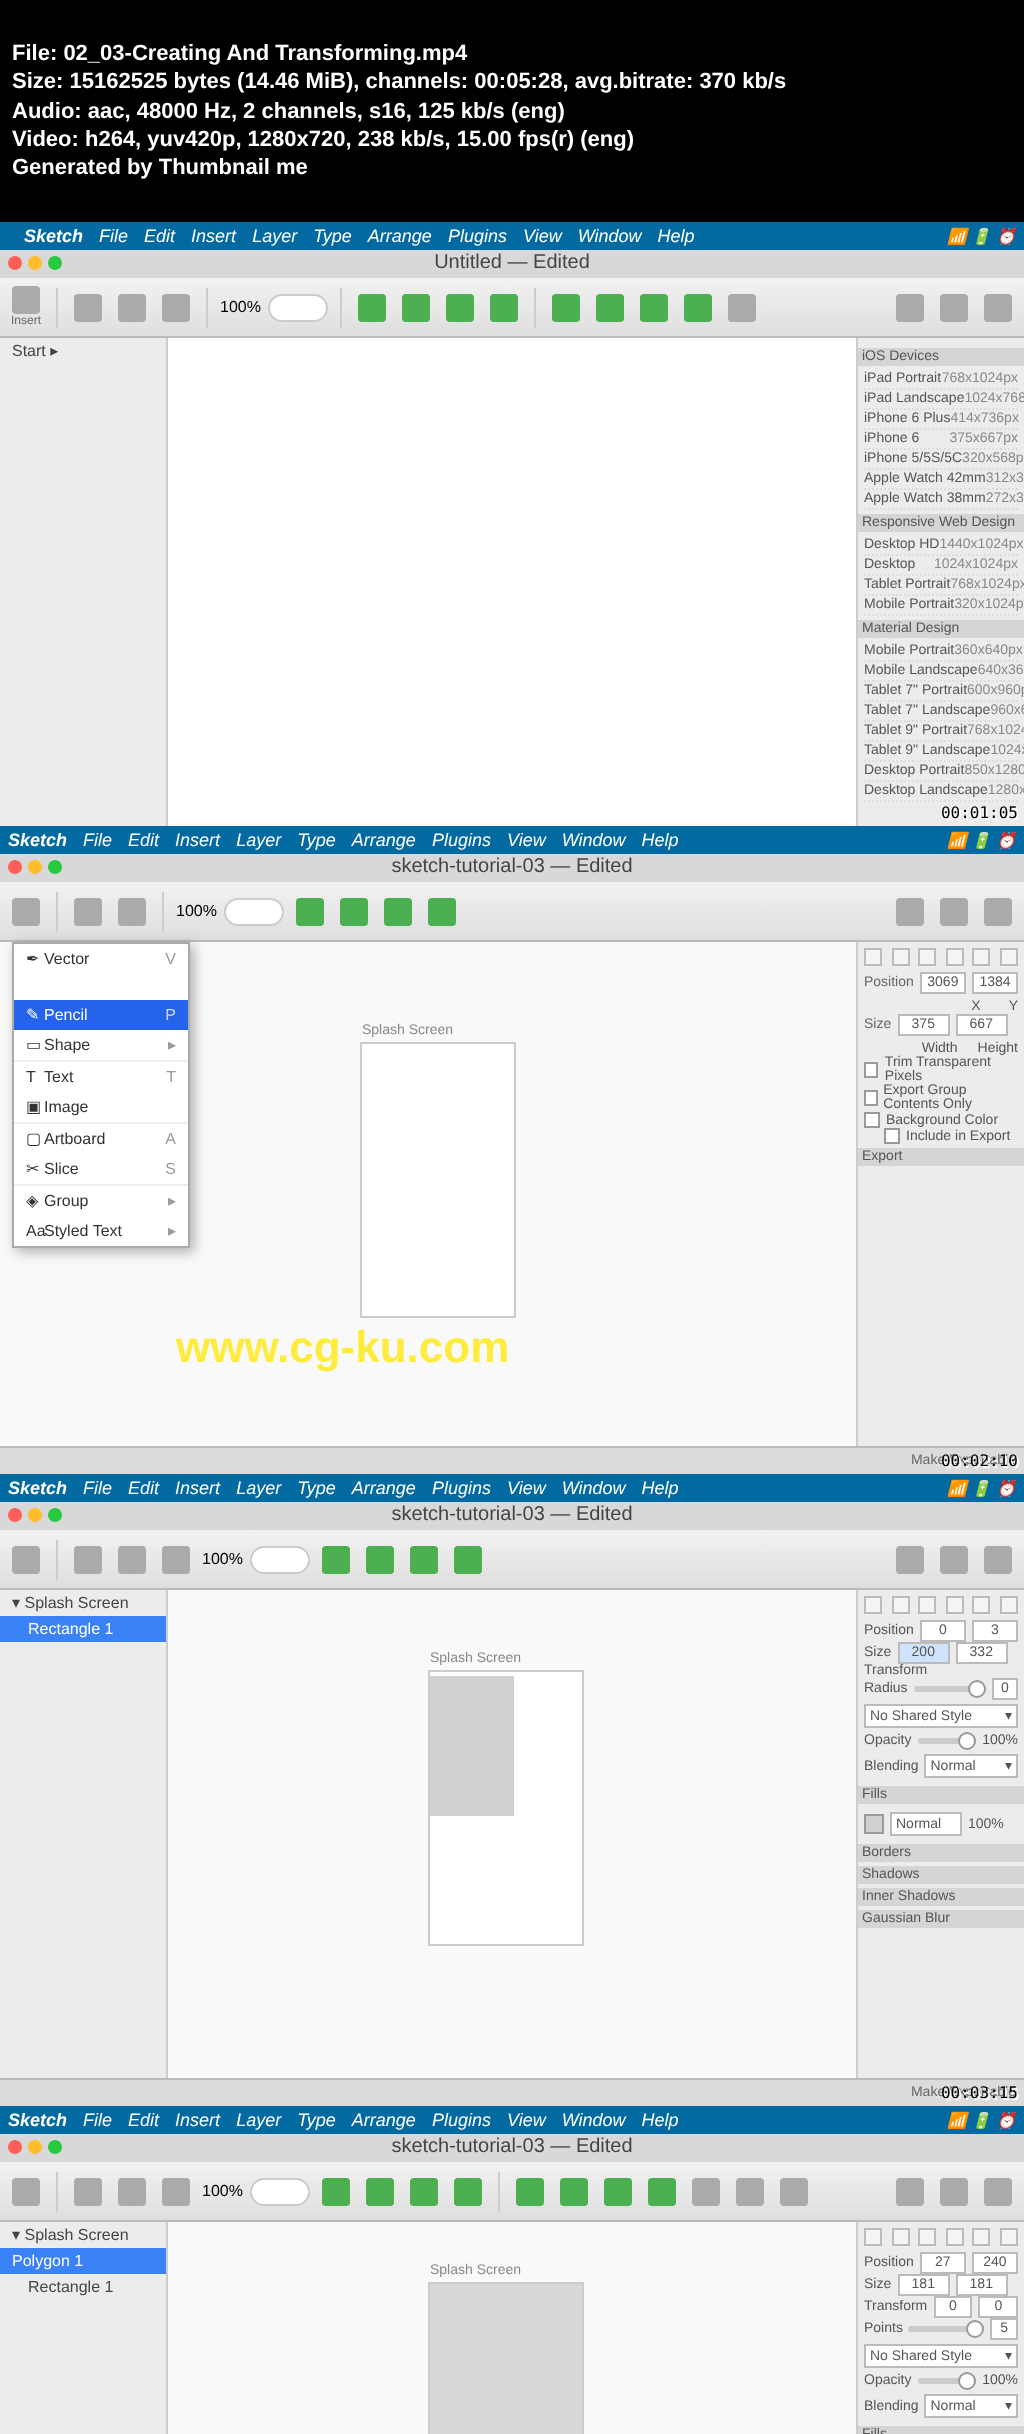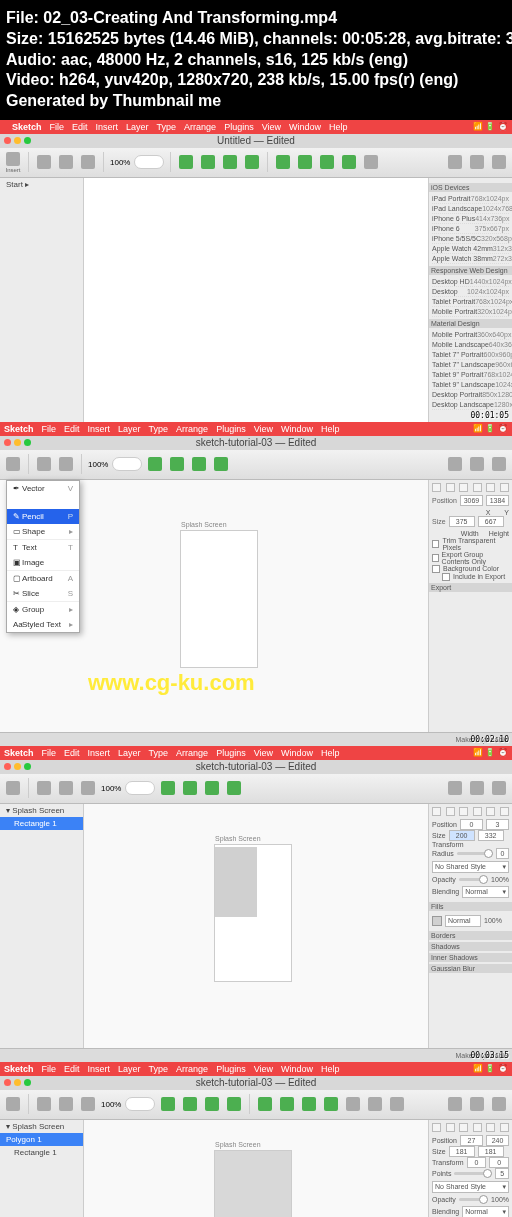--- a/index.html
+++ b/index.html
@@ -1,22 +1,22 @@
 <!DOCTYPE html>
 <html><head>
 <meta charset="utf-8">
 <style>
   * { box-sizing: border-box; margin: 0; padding: 0; }
   body { font-family: -apple-system, Helvetica, Arial, sans-serif; font-size: 8px; background: #000; width: 512px; }
-  .header-info { background: #000; color: #fff; padding: 8px 6px; font-size: 16px; font-weight: bold; line-height: 1.3; }
+  .header-info { background: #000; color: #fff; padding: 20px 6px; font-size: 11px; font-weight: bold; line-height: 1.3; }
   .header-info .row { white-space: nowrap; }
   .header-info .val { font-weight: bold; }
   .watermark { position: absolute; color: #ffeb3b; font-size: 22px; font-weight: bold; z-index: 100; }
   .frame { position: relative; width: 512px; background: #e8e8e8; }
-  .mac-menubar { height: 14px; background: #ef4444; display: flex; align-items: center; padding: 0 4px; gap: 8px; color: #fff; font-size: 9px; }
+  .mac-menubar { height: 14px; background: #0369a1; display: flex; align-items: center; padding: 0 4px; gap: 8px; color: #fff; font-size: 9px; font-style: italic; }
   .mac-menubar .app { font-weight: bold; }
   .mac-menubar .right { margin-left: auto; display: flex; gap: 4px; font-size: 8px; }
   .win-title { height: 14px; background: #d8d8d8; text-align: center; font-size: 10px; line-height: 14px; color: #444; position: relative; }
   .traffic { position: absolute; left: 4px; top: 3px; display: flex; gap: 3px; }
   .traffic span { width: 7px; height: 7px; border-radius: 50%; display: inline-block; }
   .tr-r { background: #ff5f56; } .tr-y { background: #ffbd2e; } .tr-g { background: #27c93f; }
   .toolbar { height: 30px; background: linear-gradient(#f2f2f2,#dedede); border-bottom: 1px solid #bbb; display: flex; align-items: center; padding: 0 4px; gap: 4px; }
   .tbtn { display: flex; flex-direction: column; align-items: center; gap: 1px; min-width: 18px; color: #666; font-size: 6px; }
   .tbtn .ico { width: 14px; height: 14px; background: #aaa; border-radius: 2px; }
   .tbtn.g .ico { background: #4caf50; }
@@ -39,21 +39,21 @@
   .rp-hdr { background: #d5d5d5; padding: 1px 2px; margin: 2px -3px; font-size: 7px; }
   .insp-sec { margin-bottom: 3px; }
   .insp-sec .lbl { color: #666; }
   .insp-inline { display: flex; gap: 3px; align-items: center; }
   .num-in { width: 26px; height: 11px; border: 1px solid #bbb; background: #fff; font-size: 7px; text-align: center; line-height: 9px; }
   .slider { width: 100%; height: 3px; background: #ccc; border-radius: 2px; position: relative; margin: 3px 0; }
   .slider::after { content: ''; position: absolute; width: 7px; height: 7px; background: #fff; border: 1px solid #999; border-radius: 50%; top: -3px; right: 0; }
   .check { display: flex; align-items: center; gap: 3px; }
   .check .box { width: 8px; height: 8px; border: 1px solid #999; background: #fff; }
   .dropdown { width: 100%; height: 12px; border: 1px solid #bbb; background: #fff; font-size: 7px; padding: 0 2px; display: flex; justify-content: space-between; align-items: center; margin: 2px 0; }
-  .insert-menu { position: absolute; left: 6px; top: 0; width: 74px; background: #fff; border: 1px solid #aaa; box-shadow: 2px 2px 6px rgba(0,0,0,0.3); z-index: 50; font-size: 8px; }
+  .insert-menu { position: absolute; left: 6px; top: 0; width: 89px; background: #fff; border: 1px solid #aaa; box-shadow: 2px 2px 6px rgba(0,0,0,0.3); z-index: 50; font-size: 8px; }
   .im-row { display: flex; justify-content: space-between; padding: 3px 6px; color: #333; }
   .im-row .k { color: #999; }
   .im-row.sel { background: #2563eb; color: #fff; margin-top: 13px; }
   .im-row.sel .k { color: #cde; }
   .im-row.sub { border-top: 1px solid #eee; }
   .im-row .ico2 { width: 9px; display: inline-block; }
   .status { height: 14px; background: #dcdcdc; border-top: 1px solid #bbb; display: flex; align-items: center; justify-content: flex-end; padding: 0 4px; font-size: 7px; color: #666; }
   .timestamp { position: absolute; right: 3px; bottom: 2px; color: #000; font-size: 8px; text-shadow: 1px 1px #fff; z-index: 10; font-family: monospace; }
   .align-bar { display: flex; gap: 2px; justify-content: space-between; margin-bottom: 3px; }
   .align-bar span { width: 9px; height: 9px; border: 1px solid #bbb; background: #f4f4f4; }

